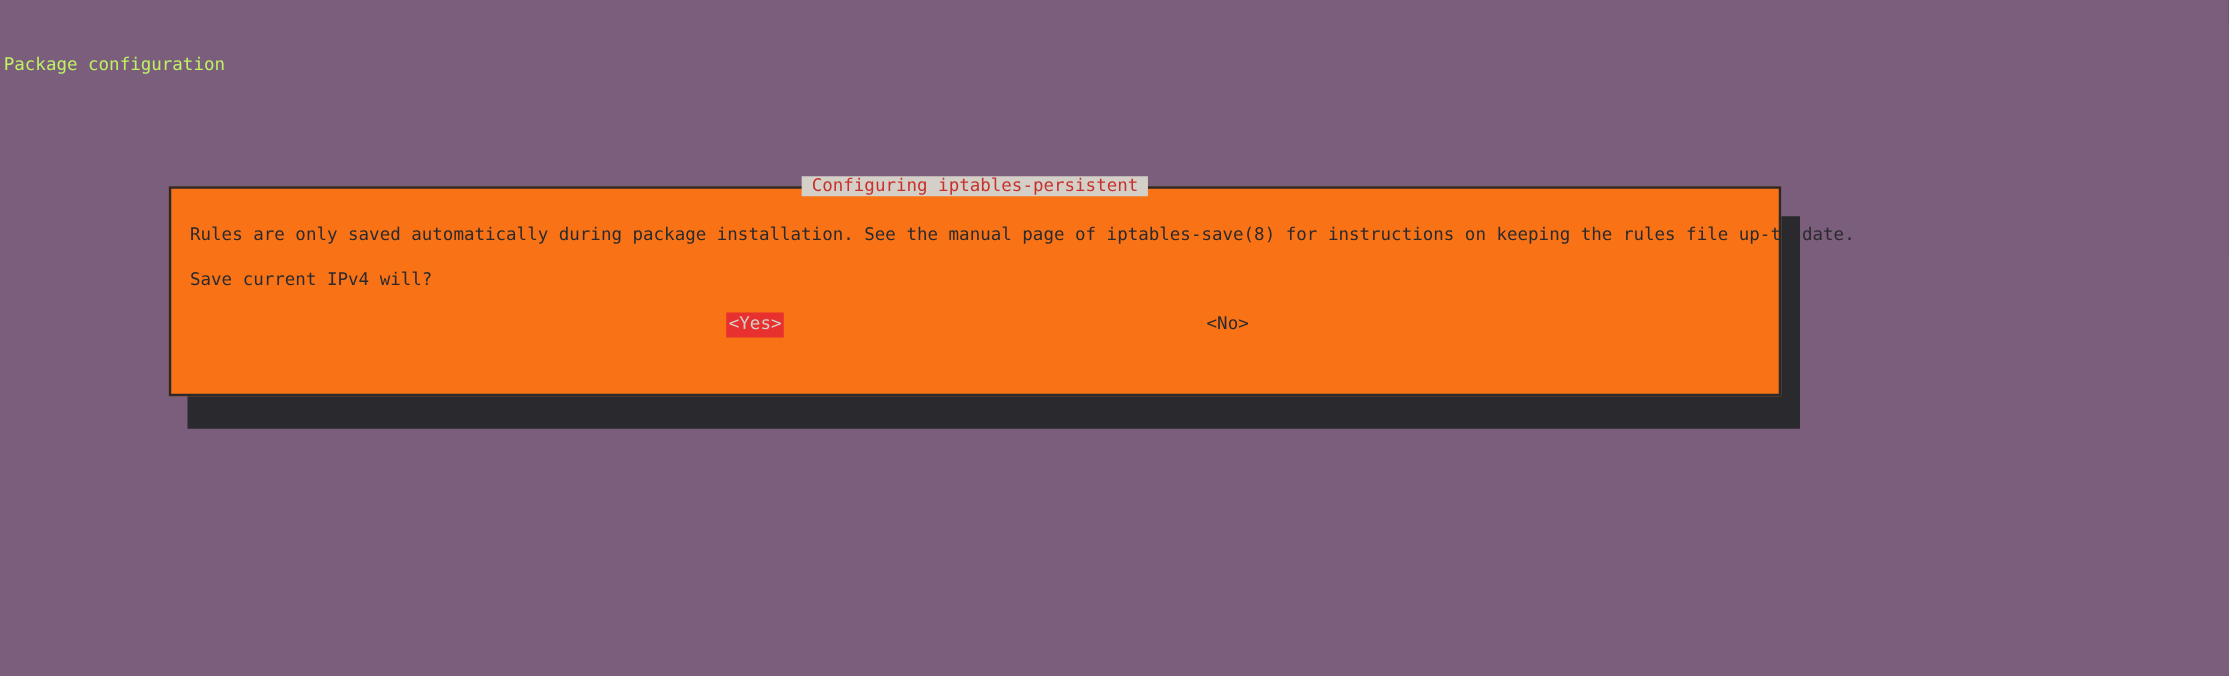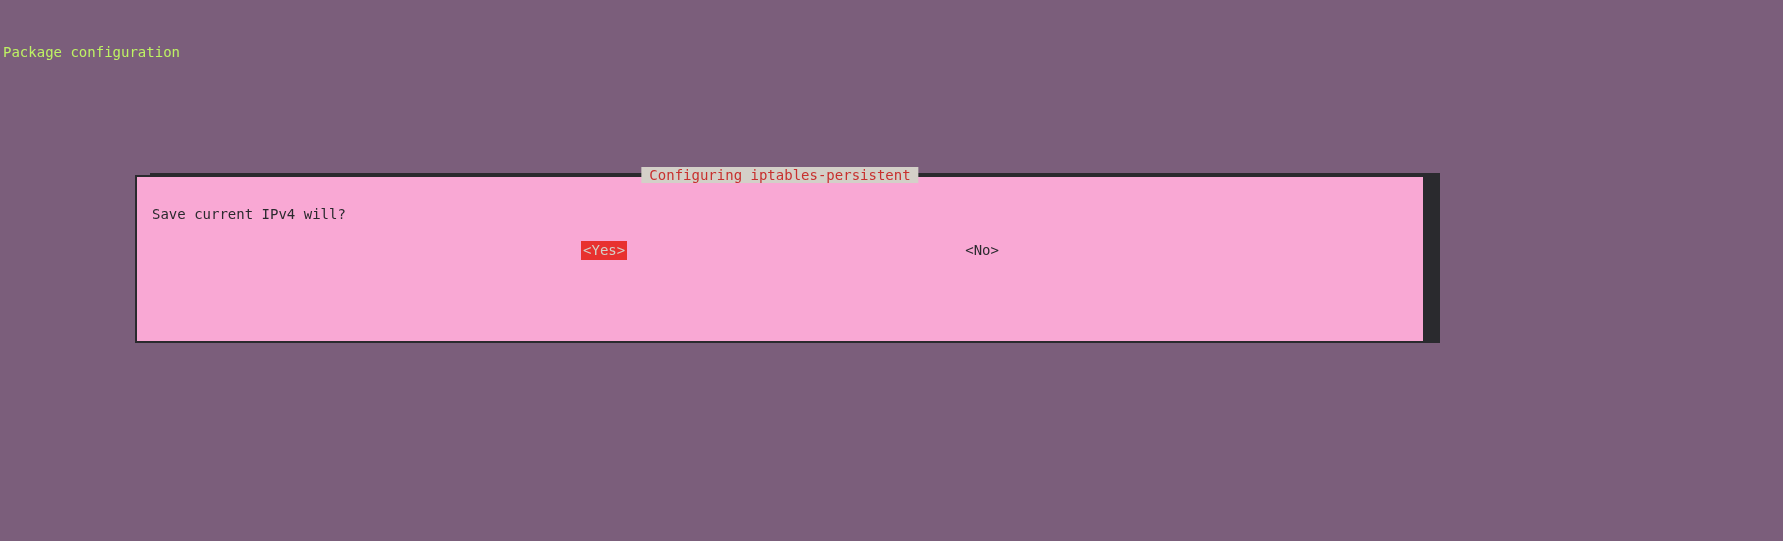--- a/index.html
+++ b/index.html
@@ -40,25 +40,25 @@
     .dialog-shadow {
       position: absolute;
       top: 155px;
       left: 150px;
       width: 1290px;
       height: 170px;
       background: #2a2a2e;
     }
     .dialog-box {
       position: absolute;
-      top: 157px;
+      top: 131px;
       left: 135px;
       width: 1290px;
       height: 168px;
-      background: #f9a8d4;
+      background: #f97316;
       border: 2px solid #2a2a2e;
     }
     .dialog-title {
       position: absolute;
       top: -10px;
       left: 50%;
       transform: translateX(-50%);
       background: #d4d0c8;
       color: #c8302e;
       padding: 0 8px;
@@ -102,20 +102,21 @@
 
   <div class="content-area">
 
     <div class="dialog-shadow"></div>
 
     <div class="dialog-box">
 
       <div class="dialog-title">Configuring iptables-persistent</div>
 
       <div class="dialog-body">
+        <div class="dialog-text">Rules are only saved automatically during package installation. See the manual page of iptables-save(8) for instructions on keeping the rules file up-to-date.</div>
         <div class="dialog-text">Save current IPv4 will?</div>
 
         <div class="button-row">
           <span class="btn btn-selected">&lt;Yes&gt;</span>
           <span class="btn">&lt;No&gt;</span>
         </div>
       </div>
 
     </div>
 

